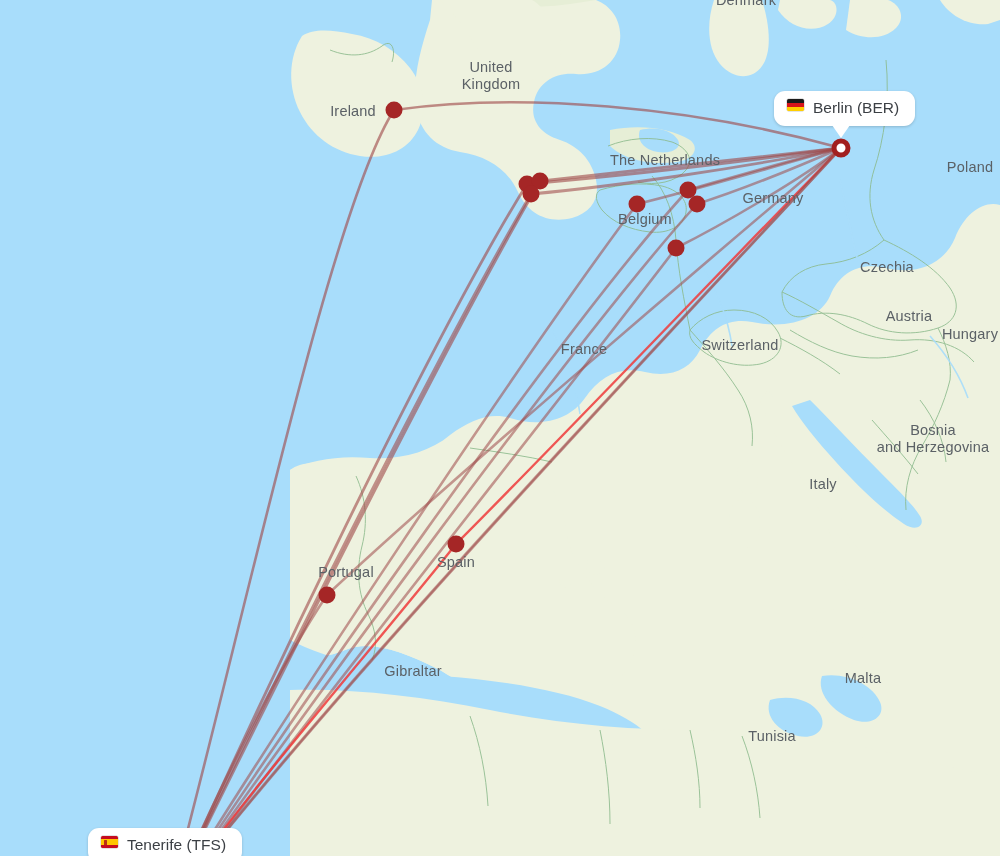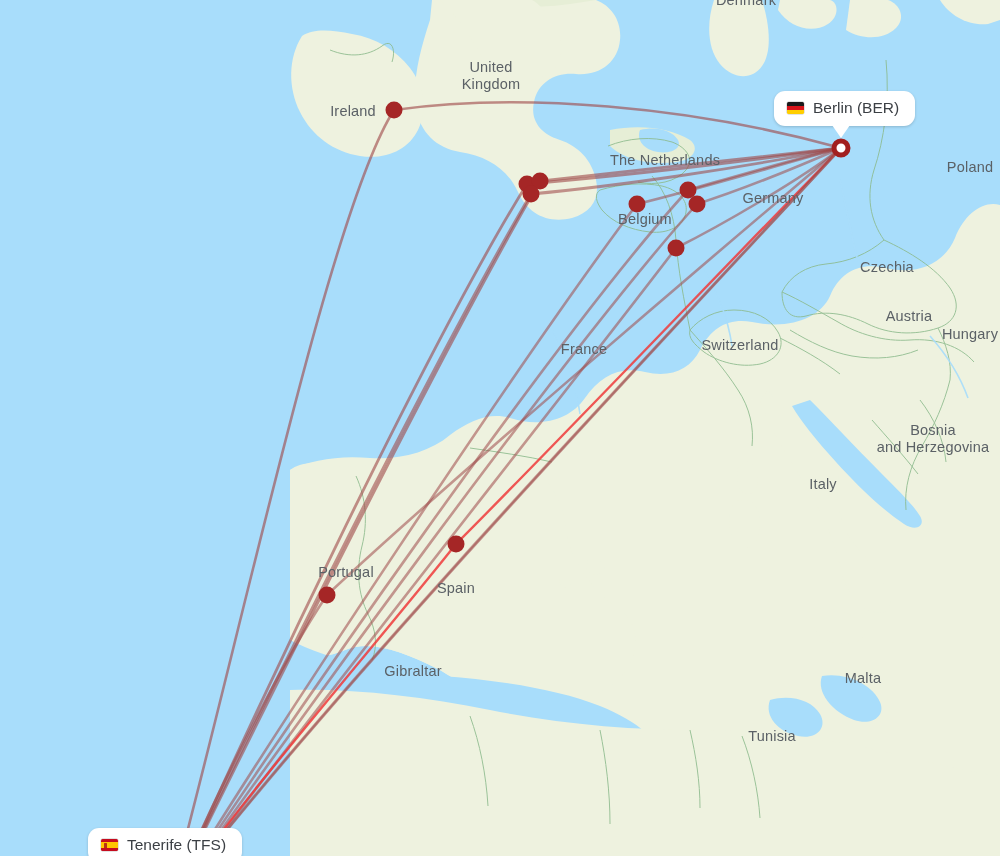--- a/index.html
+++ b/index.html
@@ -46,21 +46,20 @@
     transform:translate(-50%,-50%);
   }
 
   
   .callout{
     position:absolute;
     background:#ffffff;
     border-radius:11px;
     padding:8px 16px 9px 13px;
     display:flex;
-    align-items:center;
     gap:9px;
     box-shadow:0 1px 3px rgba(0,0,0,.18);
     white-space:nowrap;
   }
   .callout .cname{
     color:#3b3f44;
     font-size:15.5px;
     font-family:"Liberation Sans", sans-serif;
   }
   .callout .tail{
@@ -312,21 +311,21 @@
       <div class="country-label" style="left: 773px; top: 198px;">Germany</div>
       <div class="country-label" style="left: 645px; top: 219px;">Belgium</div>
       <div class="country-label" style="left: 887px; top: 243px; margin-top: 24px;">Czechia</div>
       <div class="country-label" style="left: 870px; top: 316px; margin-left: 39px;">Austria</div>
       <div class="country-label" style="left: 970px; top: 334px;">Hungary</div>
       <div class="country-label" style="left: 584px; top: 349px;">France</div>
       <div class="country-label" style="left: 740px; top: 345px;">Switzerland</div>
       <div class="country-label" style="left: 933px; top: 439px;">Bosnia
 and Herzegovina</div>
       <div class="country-label" style="left: 823px; top: 484px;">Italy</div>
-      <div class="country-label" style="left: 456px; top: 588px;">Spain</div>
+      <div class="country-label" style="left: 456px; top: 562px;">Spain</div>
       <div class="country-label" style="left: 346px; top: 572px;">Portugal</div>
       <div class="country-label" style="left: 413px; top: 671px;">Gibraltar</div>
       <div class="country-label" style="left: 863px; top: 678px;">Malta</div>
       <div class="country-label" style="left: 736px; top: 736px; margin-left: 36px;">Tunisia</div>
     </div>
 
   <div id="waypoint-dots">
       <div class="airport-dot" style="left: 394px; top: 110px; background: rgb(165, 38, 38);"></div>
       <div class="airport-dot" style="left: 527px; top: 184px; background: rgb(165, 38, 38);"></div>
       <div class="airport-dot" style="left: 540px; top: 181px; background: rgb(165, 38, 38);"></div>

